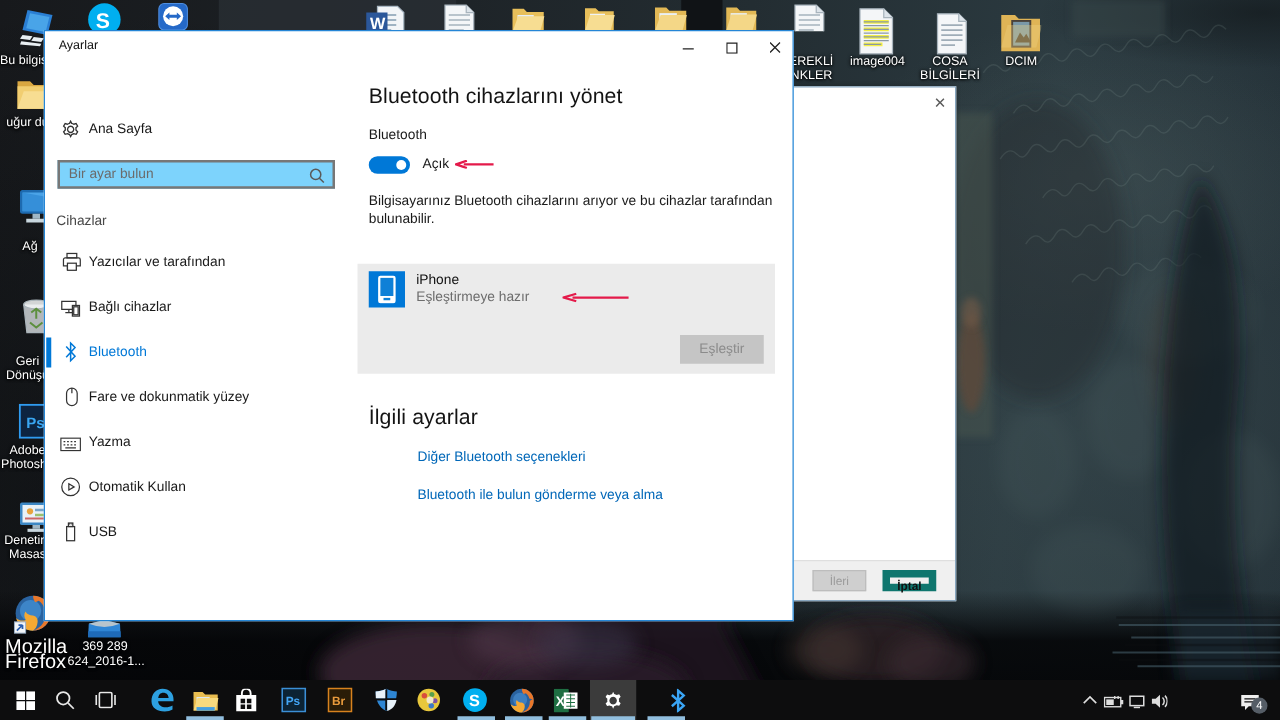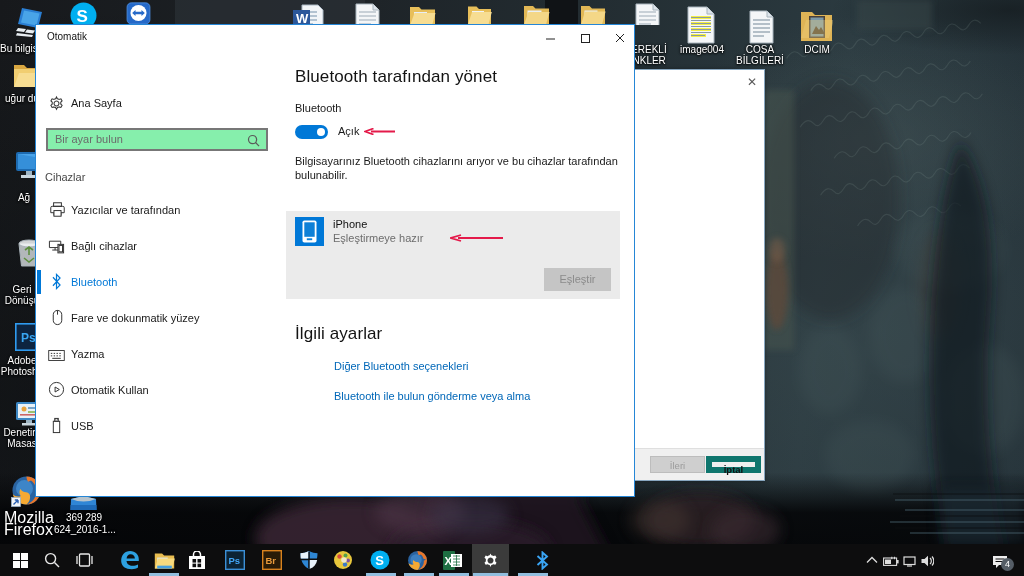--- a/index.html
+++ b/index.html
@@ -14,21 +14,21 @@
 }
 .abs{position:absolute;}
 
 .dlabel{position:absolute;color:#fff;font-size:10px;line-height:11px;text-align:center;
  text-shadow:0 1px 2px #000,0 0 3px #000;white-space:nowrap;z-index:1;}
 .dicon{position:absolute;z-index:1;}
 
 #dialog{position:absolute;left:560px;top:69px;width:203px;height:410px;background:#fff;
  border:1px solid #88a6bf;z-index:2;box-shadow:0 0 4px rgba(0,0,0,0.35);}
 #dialog .foot{position:absolute;left:0;right:0;bottom:0;height:31px;background:#f0f0f0;border-top:1px solid #dfdfdf;}
-#dialog .btn{position:absolute;top:7px;width:55px;height:17px;font-size:9.5px;box-sizing:border-box;text-align:center;line-height:17px;}
+#dialog .btn{position:absolute;top:7px;width:43px;height:17px;font-size:9.5px;box-sizing:border-box;text-align:center;line-height:17px;}
 #dlgx{position:absolute;right:7px;top:5px;color:#5a5a5a;font-size:12px;}
 
 #win{position:absolute;left:35px;top:24px;width:600px;height:473px;background:#fff;
  border:1px solid #2586d6;z-index:3;box-sizing:border-box;}
 #win .cap{position:absolute;left:11px;top:6px;font-size:10px;color:#111;}
 .capbtn{position:absolute;top:8px;width:10px;height:10px;}
 #nav{position:absolute;left:0;top:0;width:245px;height:100%;margin-top:28px;}
 .navrow{position:absolute;left:35px;font-size:11px;color:#191919;height:20px;line-height:20px;}
 .navico{position:absolute;left:12px;width:17px;height:17px;}
 #content{position:absolute;left:259px;top:0;width:342px;height:100%;font-size:11px;color:#1a1a1a;}
@@ -249,37 +249,37 @@
 
 <div id="dialog">
  <div id="dlgx">✕</div>
  <div class="foot">
   <div class="btn" style="left:89px;background:#cfcfcf;border:1px solid #bdbdbd;color:#9b9b9b;">İleri</div>
   <div class="btn" style="left:145px;background:#efefef;border:6px solid #0f766e;color:#111;line-height:15px;font-weight:bold;">İptal</div>
  </div>
 </div>
 
 <div id="win">
- <div class="cap">Otomatik</div>
+ <div class="cap">Ayarlar</div>
  <svg class="capbtn" style="left:510px" viewBox="0 0 10 10">
       <line x1="0" y1="6" x2="9" y2="6" stroke="#222" stroke-width="1"></line>
     </svg>
  <svg class="capbtn" style="left:545px" viewBox="0 0 10 10">
       <rect x="0.5" y="1.5" width="8" height="8" fill="none" stroke="#222" stroke-width="1"></rect>
     </svg>
  <svg class="capbtn" style="left:580px" viewBox="0 0 10 10">
       <path d="M0 1 L8 9 M8 1 L0 9" stroke="#222" stroke-width="1"></path>
     </svg>
  <div id="nav">
   <svg class="navico" style="left:12px;top:42px" viewBox="0 0 24 24" fill="none" stroke="#333" stroke-width="1.5">
    <path d="M12 8.5 a3.5 3.5 0 1 0 0.01 0z"></path>
    <path d="M12 2.8 l1.2 2.4 a7 7 0 0 1 2.4 1 l2.6-.8 1.7 2.9 -1.9 1.9 a7 7 0 0 1 0 2.6 l1.9 1.9 -1.7 2.9 -2.6-.8 a7 7 0 0 1 -2.4 1 l-1.2 2.4 -1.2-2.4 a7 7 0 0 1 -2.4-1 l-2.6.8 -1.7-2.9 1.9-1.9 a7 7 0 0 1 0-2.6 l-1.9-1.9 1.7-2.9 2.6.8 a7 7 0 0 1 2.4-1 z"></path>
   </svg>
   <div class="navrow" style="top:40px;">Ana Sayfa</div>
-  <div style="position:absolute;left:10px;top:75px;width:218px;height:19px;border:2px solid #777;background:#86efac;">
+  <div style="position:absolute;left:10px;top:75px;width:218px;height:19px;border:2px solid #777;background:#7dd3fc;">
     <span style="position:absolute;left:7px;top:3px;font-size:11px;color:#6b6b6b;">Bir ayar bulun</span>
     <svg style="position:absolute;right:6px;top:4px;width:13px;height:13px" viewBox="0 0 14 14" fill="none" stroke="#5a5a5a" stroke-width="1.3">
           <circle cx="6" cy="6" r="4.4"></circle>
           <line x1="9.2" y1="9.2" x2="13" y2="13"></line>
         </svg>
   </div>
   <div class="navrow" style="left:9px;top:114px;font-size:11px;color:#484848;">Cihazlar</div>
   <div style="position:absolute;left:1px;top:217px;width:4px;height:24px;background:#0078d7;"></div>
   <svg class="navico" style="left:13px;top:148px" viewBox="0 0 24 24" fill="none" stroke="#333" stroke-width="1.4">
    <rect x="6.5" y="2.5" width="11" height="5"></rect>
@@ -314,21 +314,21 @@
   <div class="navrow" style="top:327px;">Otomatik Kullan</div>
   <svg class="navico" style="left:14px;top:364px;width:13px" viewBox="0 0 14 24" fill="none" stroke="#333" stroke-width="1.4">
    <rect x="2.5" y="6" width="9" height="16"></rect>
         <rect x="4.5" y="2" width="5" height="4"></rect>
         <line x1="6" y1="4" x2="6" y2="2" stroke-width="1"></line>
         <line x1="8.5" y1="4" x2="8.5" y2="2" stroke-width="1"></line>
   </svg>
   <div class="navrow" style="top:363px;">USB</div>
  </div>
  <div id="content">
-  <h1 style="position:absolute;left:0;top:42px;">Bluetooth tarafından yönet</h1>
+  <h1 style="position:absolute;left:0;top:42px;">Bluetooth cihazlarını yönet</h1>
   <div style="position:absolute;left:0;top:77px;">Bluetooth</div>
   <div style="position:absolute;left:0;top:100px;width:33px;height:14px;border-radius:8px;background:#0078d7;">
    <div style="position:absolute;right:3px;top:3px;width:8px;height:8px;border-radius:50%;background:#fff;"></div>
   </div>
   <div style="position:absolute;left:43px;top:100px;">Açık</div>
   <svg class="arrow" style="left:69px;top:103px;width:31px;" viewBox="0 0 31 7">
         <path d="M31 3.5 H7 M9.5 0.5 L1 3.5 L9.5 6.5" stroke="#e41a4a" stroke-width="1.8" fill="none"></path>
       </svg>
   <div style="position:absolute;left:0;top:129px;width:336px;line-height:14px;">Bilgisayarınız Bluetooth cihazlarını arıyor ve bu cihazlar tarafından bulunabilir.</div>
   <div style="position:absolute;left:-9px;top:186px;width:334px;height:88px;background:#ebebeb;">

